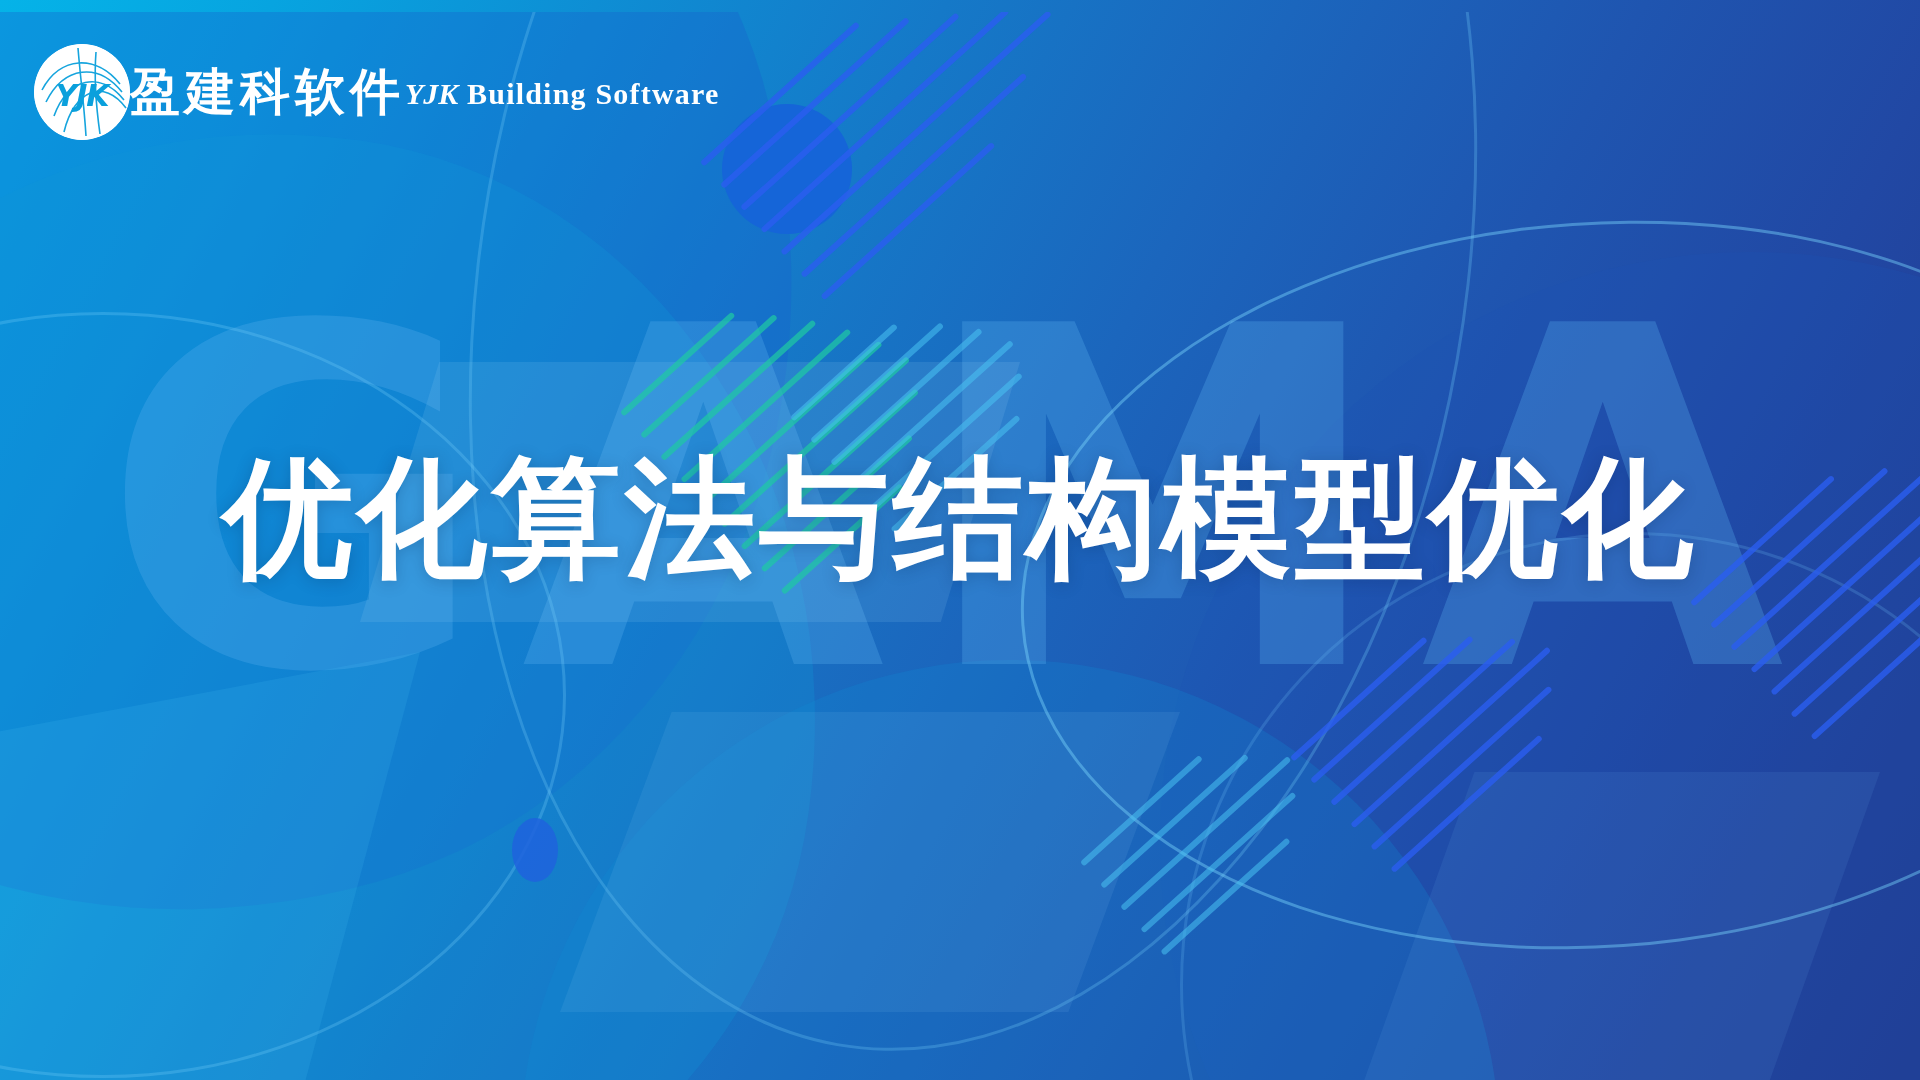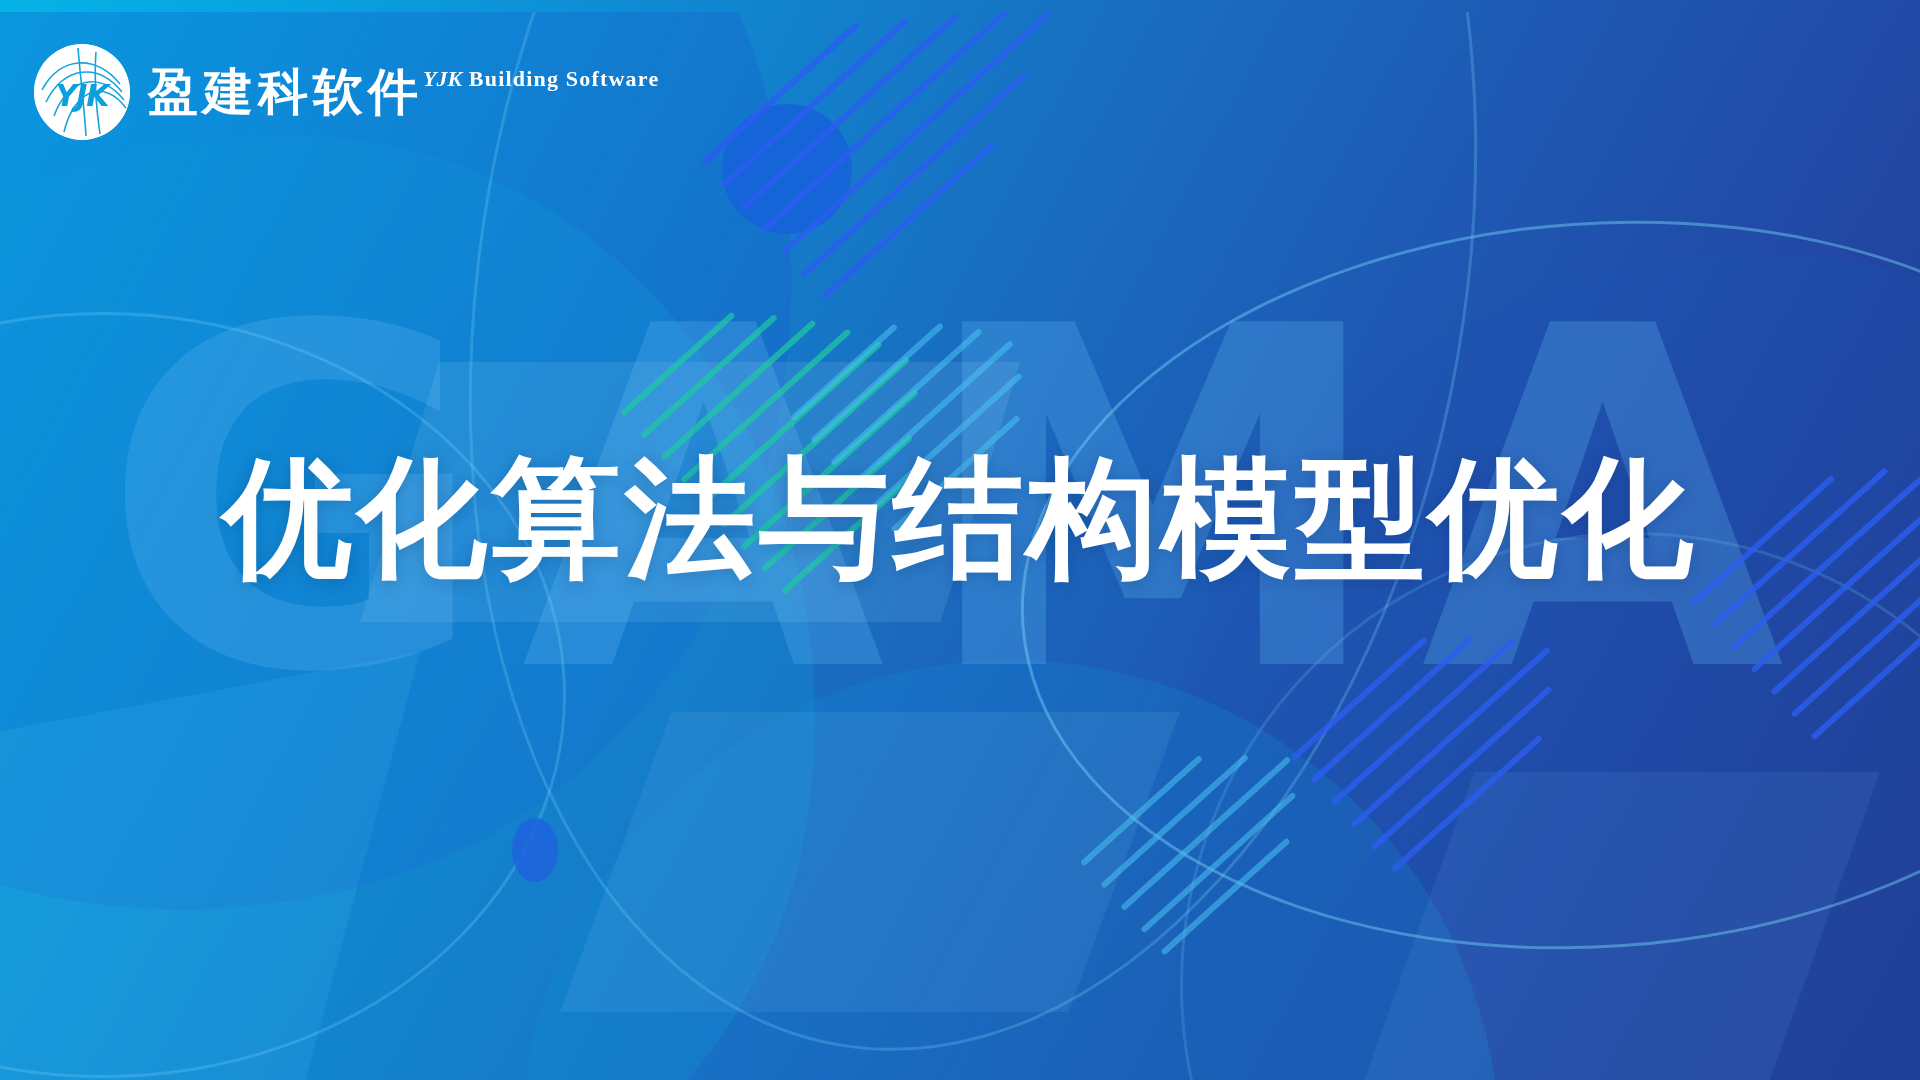--- a/index.html
+++ b/index.html
@@ -191,21 +191,20 @@
     background: rgba(80, 200, 245, 0.14);
   }
 
   
   .logo {
     position: absolute;
     left: 34px;
     top: 44px;
     display: flex;
     align-items: center;
-    gap: 18px;
   }
   .logo-mark {
     width: 96px;
     height: 96px;
     border-radius: 50%;
     background: #ffffff;
     position: relative;
     flex: none;
     overflow: hidden;
   }
@@ -218,24 +217,24 @@
     font-weight: bold;
     font-size: 50px;
     letter-spacing: 5px;
     line-height: 1.08;
     white-space: nowrap;
   }
   .logo-en {
     color: #ffffff;
     font-family: "Liberation Serif", "DejaVu Serif", serif;
     font-weight: bold;
-    font-size: 22px;
+    font-size: 30px;
     letter-spacing: 1.2px;
     line-height: 1.1;
-    margin-top: 2px;
+    margin-top: 12px;
     white-space: nowrap;
   }
   .logo-en .yjk { font-style: italic; font-weight: bold; letter-spacing: 0px; }
 
   
   .headline-wrap {
     position: absolute;
     left: 0;
     top: 0;
     width: 1920px;

